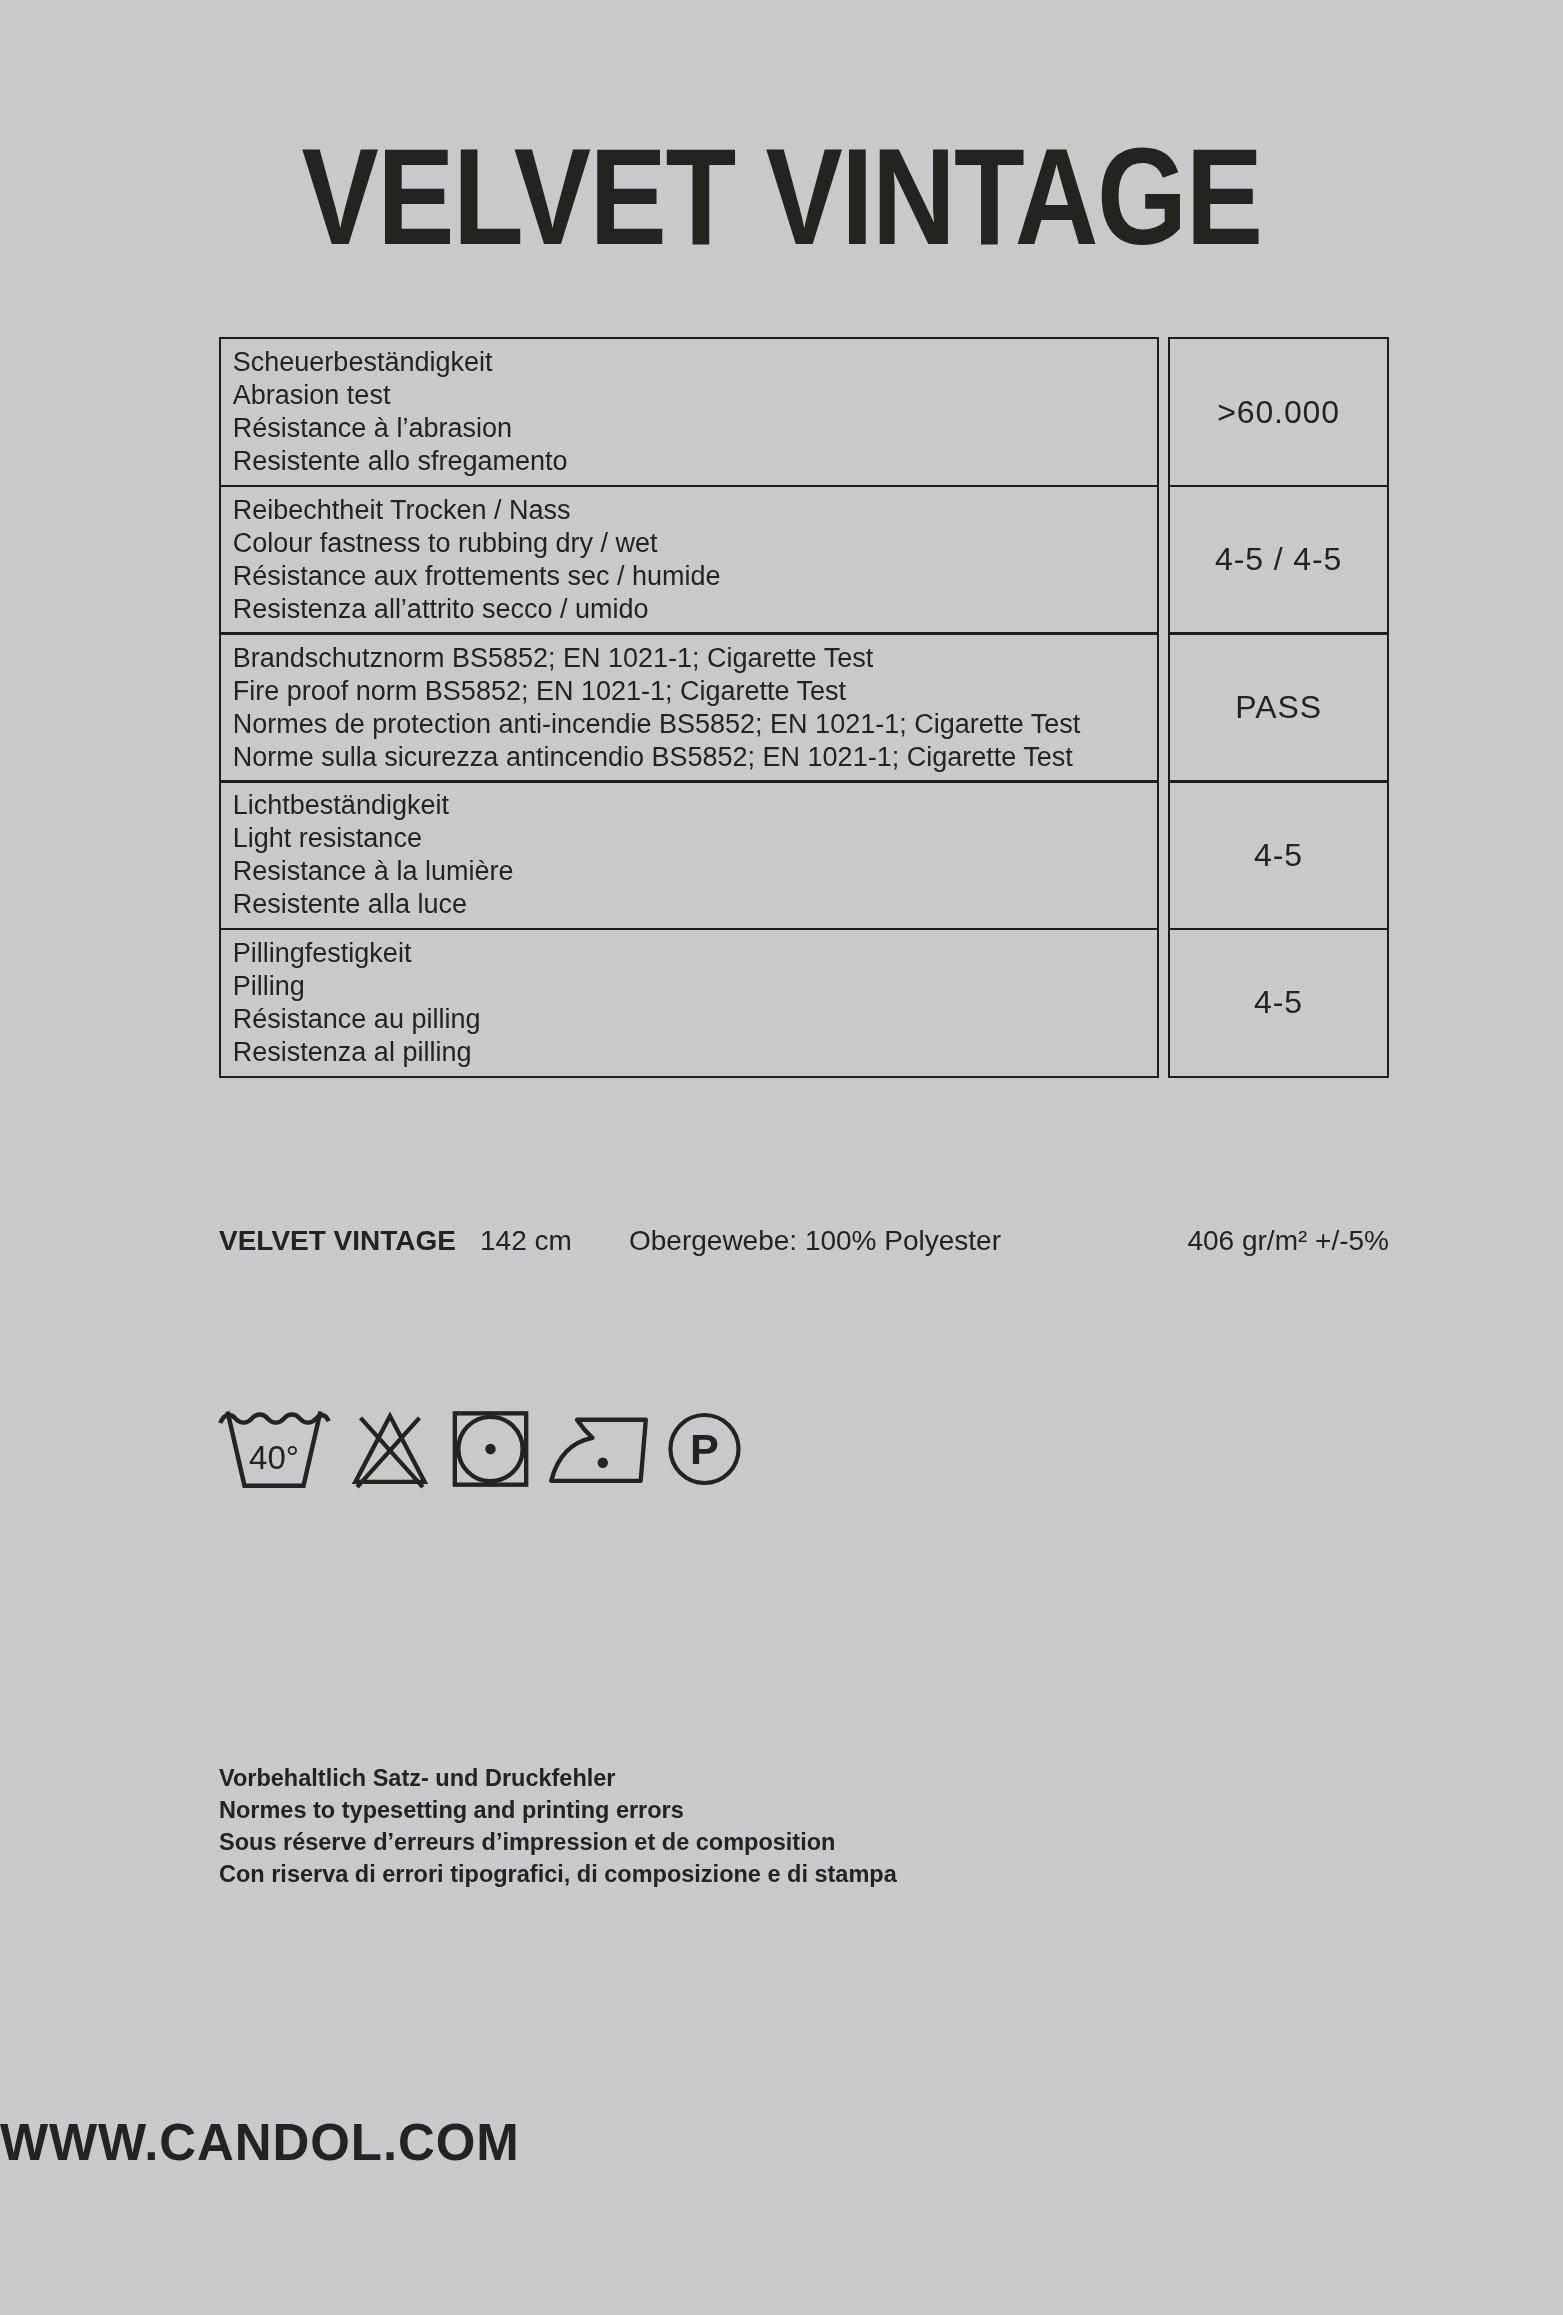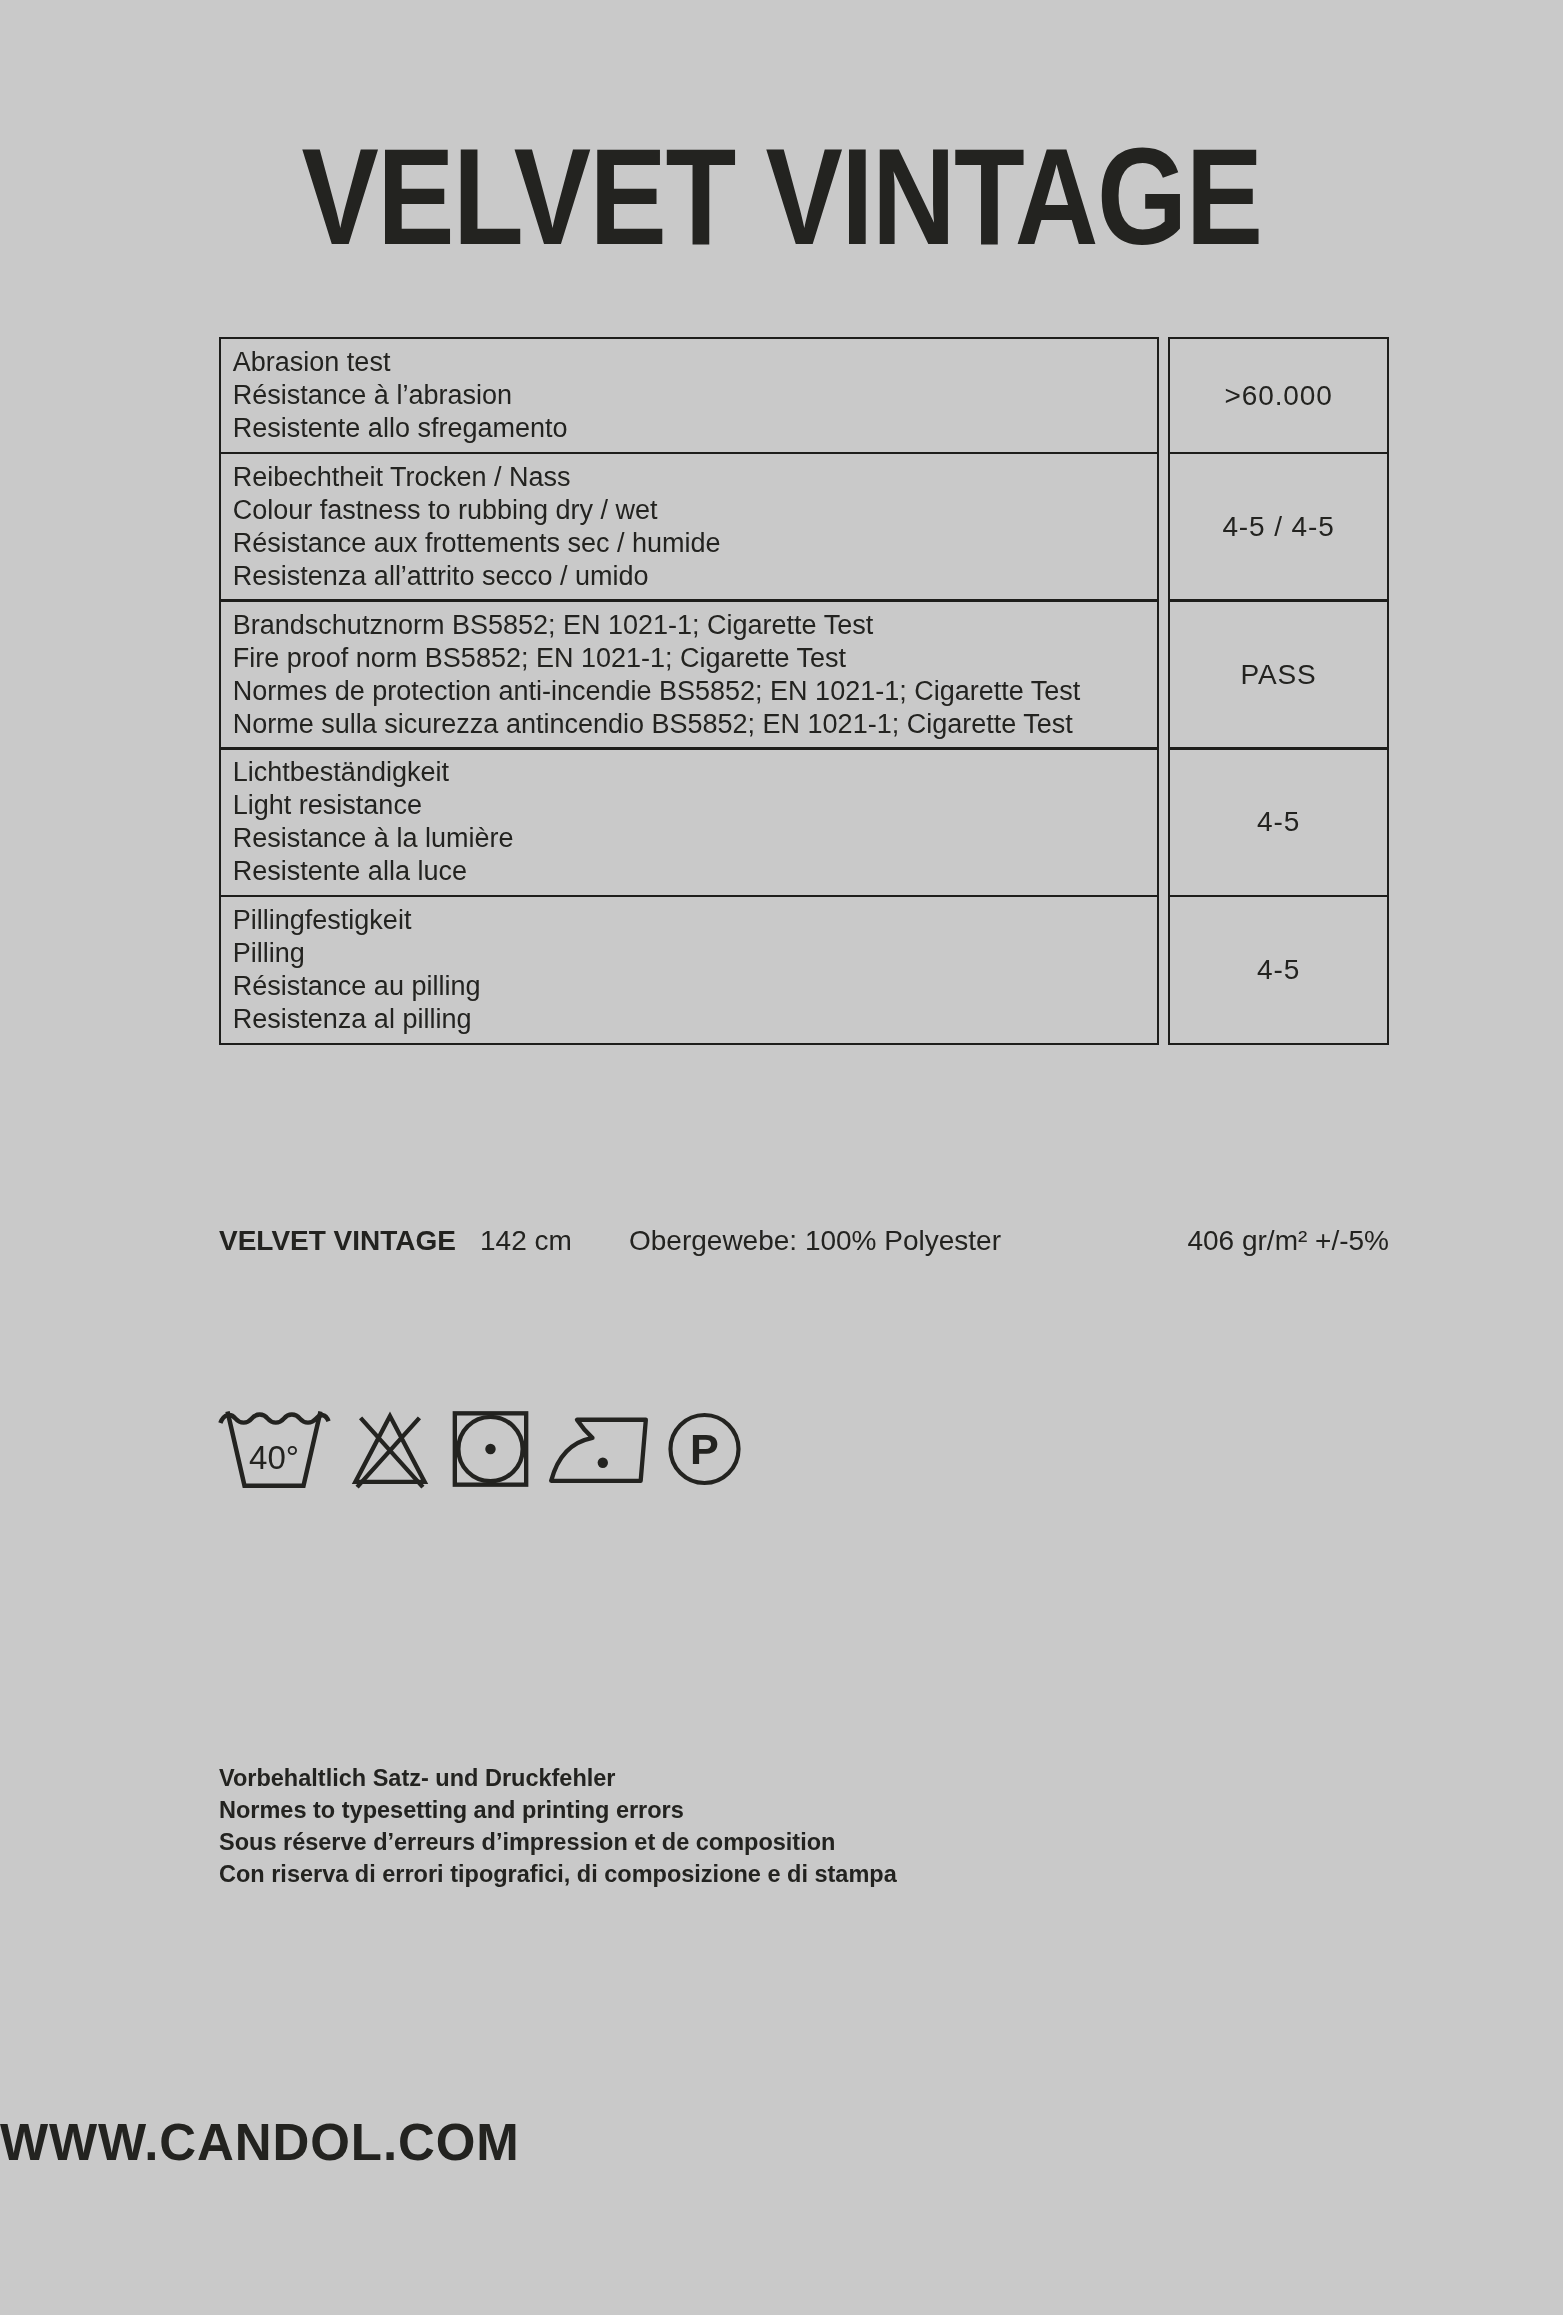--- a/index.html
+++ b/index.html
@@ -28,21 +28,21 @@
   .cell-label {
     width:962px;
     border:2.7px solid #1d1d1b;
     padding:7.2px 9px 7.2px 11.8px;
     font-size:27px; line-height:33px;
   }
   .cell-value {
     width:226px;
     border:2.7px solid #1d1d1b;
     display:flex; align-items:center; justify-content:center;
-    font-size:28px; letter-spacing:0.9px;
+    font-size:32px; letter-spacing:0.9px;
   }
   .fabric-info {
     position:absolute; top:1223px; left:219px; width:1170px;
     display:flex; align-items:flex-start;
     font-size:28px; line-height:36px;
   }
   .fabric-name  { width:261px; font-weight:bold; letter-spacing:0px; }
   .fabric-width { width:149px; }
   .fabric-comp  { flex:1; }
   .fabric-weight{ text-align:right; white-space:nowrap; }
@@ -70,20 +70,21 @@
 <body>
 
 <div class="page">
 
   <div class="title">VELVET VINTAGE</div>
 
   <div class="spec-table">
 
     <div class="spec-row">
       <div class="cell-label">
+        <div>Scheuerbeständigkeit</div>
         <div>Abrasion test</div>
         <div>Résistance à l’abrasion</div>
         <div>Resistente allo sfregamento</div>
       </div>
       <div class="cell-value">&gt;60.000</div>
     </div>
 
     <div class="spec-row">
       <div class="cell-label">
         <div>Reibechtheit Trocken / Nass</div>

